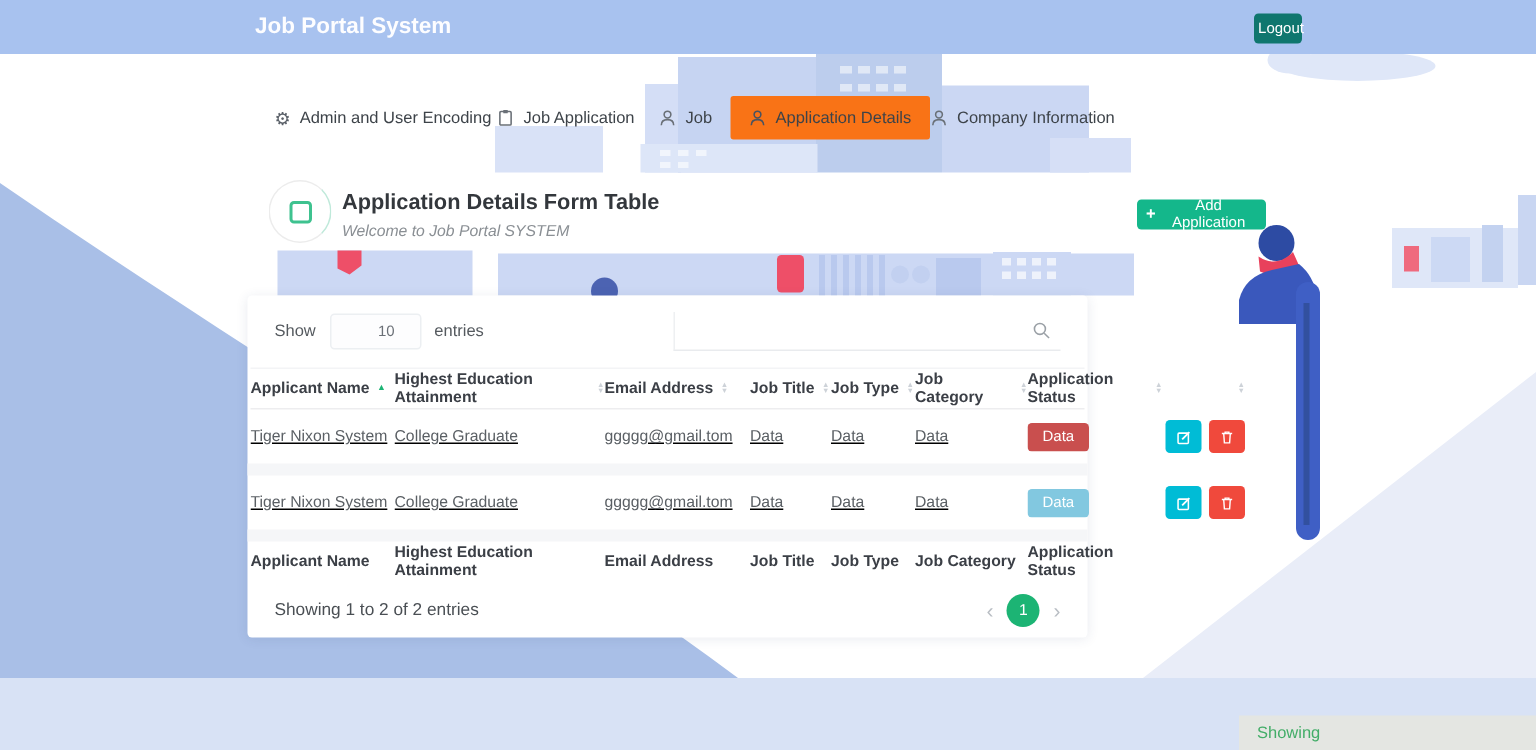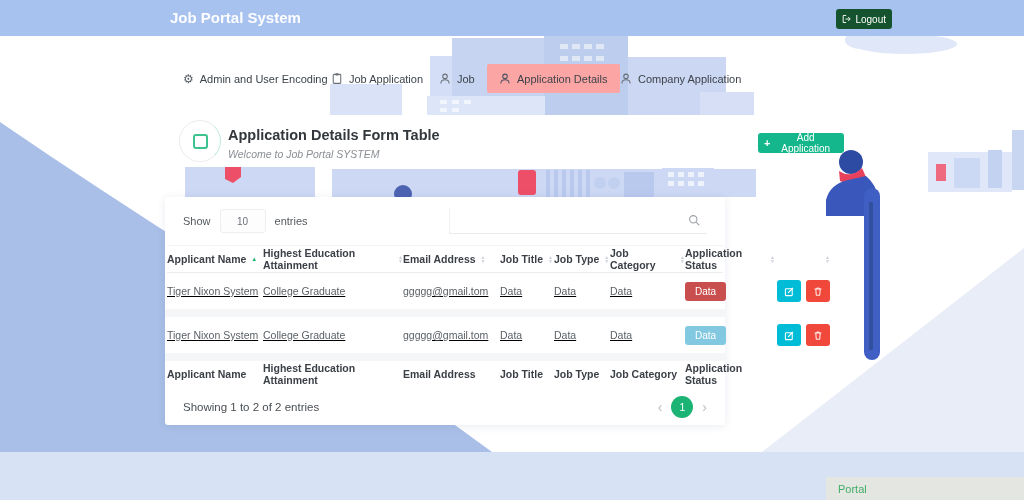--- a/index.html
+++ b/index.html
@@ -3,50 +3,50 @@
 <meta charset="utf-8">
 <style>
   html,body{margin:0;padding:0;background:#fff;}
   .stage{position:relative;width:1024px;height:500px;overflow:hidden;
          font-family:"Liberation Sans",sans-serif;background:#fff;}
   svg.bg{position:absolute;left:0;top:0;z-index:0;}
 
   
   .topbar{position:absolute;left:0;top:0;width:1024px;height:36px;background:#a8c2ef;z-index:3;}
   .app-title{position:absolute;left:170px;top:0;line-height:36px;font-size:15px;font-weight:bold;color:#fdfdff;}
-  .logout{position:absolute;left:836px;top:9px;width:56px;height:20px;background:#14532d;border:none;
+  .logout{position:absolute;left:836px;top:9px;width:32px;height:20px;background:#0f766e;border:none;
           border-radius:3px;color:#fff;font-size:10px;display:flex;align-items:center;justify-content:center;
           gap:4px;cursor:pointer;font-family:inherit;}
 
   
   .tab{position:absolute;top:64px;height:29px;display:flex;align-items:center;gap:6px;font-size:11px;
        color:#3d4349;z-index:2;cursor:pointer;white-space:nowrap;}
   .tab .g{font-size:12px;color:#5a6068;line-height:1;}
-  .tab.active{background:#fca5a5;border-radius:2px;padding:0 12px;}
+  .tab.active{background:#f97316;border-radius:2px;padding:0 12px;}
   .t1{left:183px}.t2{left:331px}.t3{left:439px}.t4{left:487px}.t5{left:620px}
 
   
   .ph-icon{position:absolute;left:179px;top:120px;width:40px;height:40px;border-radius:50%;
            border:1px solid #ececec;border-right-color:#bfe9da;background:#fff;z-index:2;
            display:flex;align-items:center;justify-content:center;}
   .greensq{width:11px;height:11px;border:2px solid #3ec28f;border-radius:3px;}
   .page-title{position:absolute;left:228px;top:127px;font-size:14.5px;font-weight:bold;color:#33373c;z-index:2;margin:0;}
   .page-subtitle{position:absolute;left:228px;top:148px;font-size:10.5px;color:#8a8f94;z-index:2;font-style:italic;}
   .add-btn{position:absolute;left:758px;top:133px;width:86px;height:20px;background:#14b78b;border:none;
            border-radius:3px;color:#fff;font-size:10px;display:flex;align-items:center;justify-content:center;
            gap:3px;z-index:2;cursor:pointer;font-family:inherit;}
   .add-btn .plus{font-weight:bold;font-size:11px;}
 
   
   .card{position:absolute;left:165px;top:197px;width:560px;height:228px;background:#fff;z-index:2;
         border-radius:3px;box-shadow:0 1px 8px rgba(40,60,110,.10);}
   .controls{height:48px;display:flex;align-items:center;justify-content:space-between;padding:0 18px;}
   .length{display:flex;align-items:center;gap:9px;font-size:11px;color:#555a5f;}
   .len-box{width:44px;height:22px;border:1px solid #eceff2;border-radius:3px;background:#fdfdfe;
-           font-size:10px;color:#6b7077;display:flex;align-items:center;justify-content:center;cursor:pointer;}
+           font-size:10px;color:#6b7077;display:flex;align-items:center;justify-content:center;cursor:pointer;padding-left:15px;}
   .search-wrap{position:relative;width:258px;}
   .search-wrap input{width:100%;box-sizing:border-box;height:26px;border:none;border-left:1px solid #eef0f2;
            border-bottom:1px solid #e9ebee;outline:none;padding:0 26px 0 8px;font-size:11px;background:transparent;}
   .search-ic{position:absolute;right:6px;top:6px;}
 
   .grid{display:grid;grid-template-columns:96px 140px 97px 54px 56px 75px 90px 55px;margin:0 2px;align-items:center;}
   .thead{height:26px;border-top:1px solid #f3f4f6;border-bottom:1px solid #ededef;}
   .th{display:flex;align-items:center;gap:5px;font-size:10.5px;font-weight:bold;color:#3b3f46;cursor:pointer;}
   .sort-n{display:inline-flex;flex-direction:column;line-height:4px;font-size:5px;color:#cdd2d8;}
   .sort-n::before{content:"▲";}.sort-n::after{content:"▼";}
@@ -188,21 +188,21 @@
       <circle cx="8" cy="4.5" r="3" fill="none" stroke="#4a5360" stroke-width="1.4"></circle>
       <path d="M2.5 14 C2.5 10.5 5 9 8 9 C11 9 13.5 10.5 13.5 14" fill="none" stroke="#4a5360" stroke-width="1.4"></path>
     </svg>
     <span>Application Details</span>
   </div>
   <div class="tab t5">
     <svg width="12" height="12" viewBox="0 0 16 16">
       <circle cx="8" cy="4.5" r="3" fill="none" stroke="#6a7077" stroke-width="1.4"></circle>
       <path d="M2.5 14 C2.5 10.5 5 9 8 9 C11 9 13.5 10.5 13.5 14" fill="none" stroke="#6a7077" stroke-width="1.4"></path>
     </svg>
-    <span>Company Application</span>
+    <span>Company Information</span>
   </div>
 
   <div class="ph-icon">
       <div class="greensq"></div>
     </div>
   <h1 class="page-title">Application Details Form Table</h1>
   <div class="page-subtitle">Welcome to Job Portal SYSTEM</div>
   <button class="add-btn">
     <span class="plus">+</span>
     <span>Add Application</span>
@@ -328,15 +328,15 @@
       <span class="summary">Showing 1 to 2 of 2 entries</span>
       <div class="pager">
         <span class="pg-arrow">‹</span>
         <span class="pg-cur" style="background: rgb(28, 180, 116);">1</span>
         <span class="pg-arrow">›</span>
       </div>
     </div>
   </div>
 
   <div class="offline-bar">
-    <span>Portal</span>
+    <span>Showing</span>
   </div>
 </div>
 
 </body></html>

